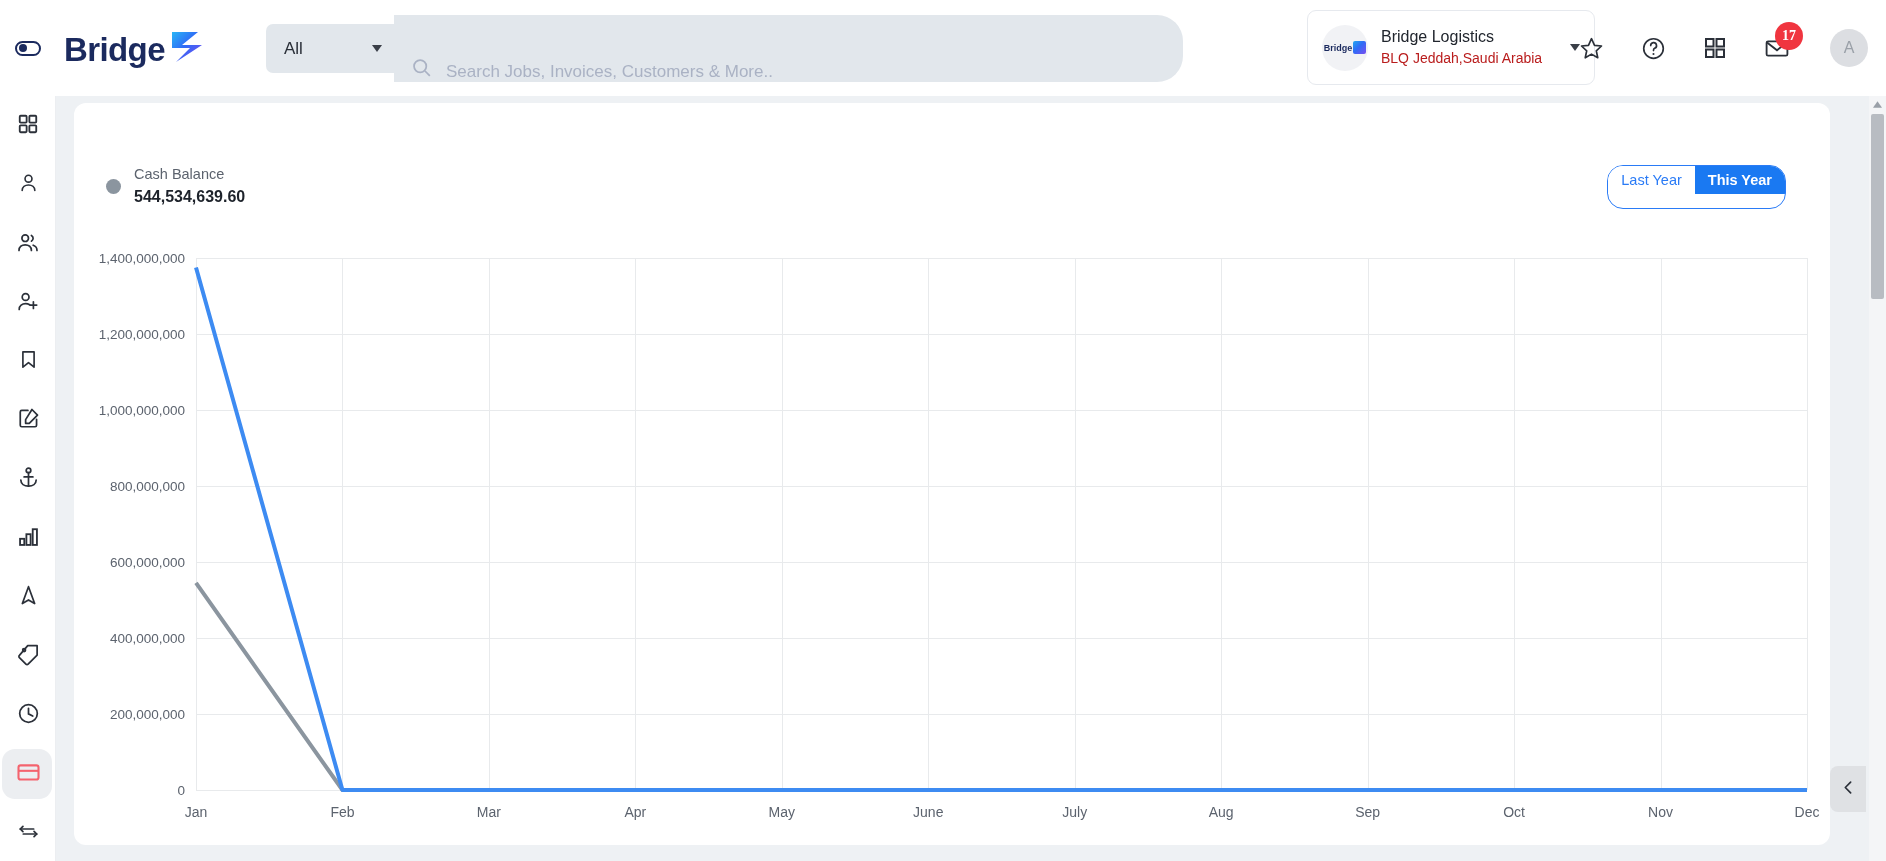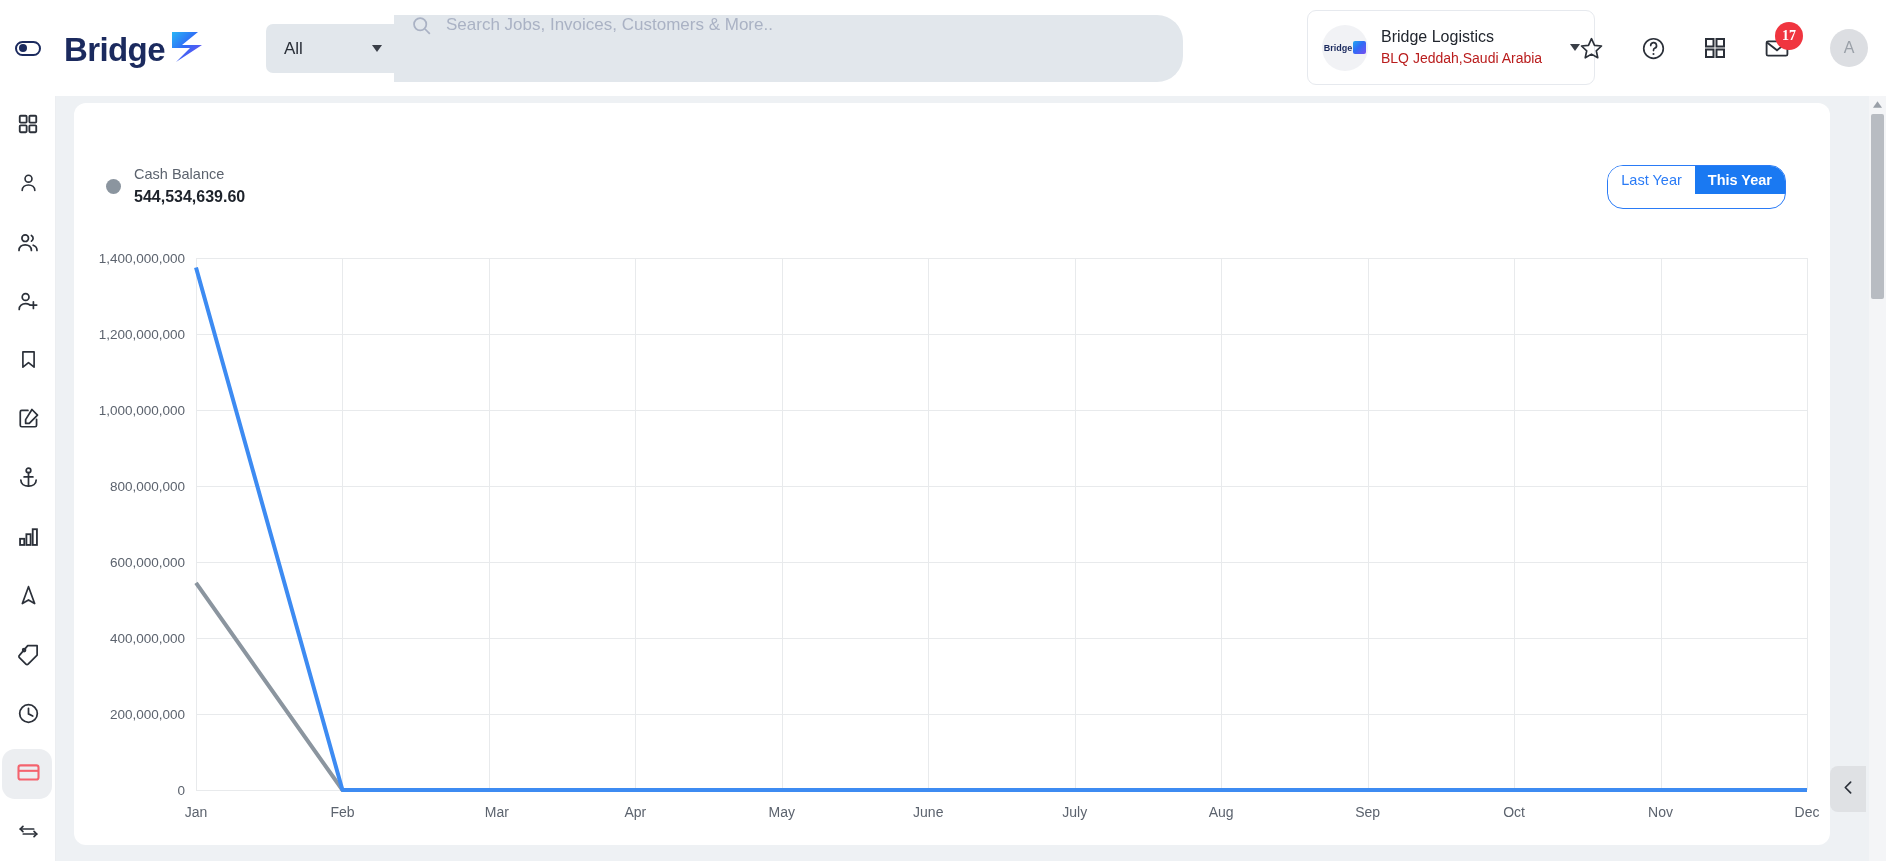--- a/index.html
+++ b/index.html
@@ -46,21 +46,21 @@
     display: flex; align-items: center; padding: 0 12px 0 18px; cursor: pointer;
     flex-shrink: 0;
   }
   #cat-label { font-size: 17px; color: #2a2f38; flex: 1; }
   .caret-down {
     width: 0; height: 0; border-left: 5.5px solid transparent;
     border-right: 5.5px solid transparent; border-top: 7px solid #3a3f48;
   }
   #search-field {
     flex: 1; height: 67px; background: #e2e7ec; border-radius: 0 26px 26px 0;
-    display: flex; align-items: flex-start; padding-left: 17px;
+    display: flex; align-items: flex-end; padding-left: 17px;
   }
   #search-input {
     border: none; outline: none; background: transparent; flex: 1;
     font-family: "Liberation Sans", sans-serif; font-size: 17px;
     color: #3b4250; margin-left: 14px;
   }
   #search-input::placeholder { color: #aab2c4; }
 
   
   #org-chip {
@@ -418,21 +418,21 @@
     <div class="ytick" style="top: 152px;">1,000,000,000</div>
     <div class="gridline-h" style="top: 76px;"></div>
     <div class="ytick" style="top: 76px;">1,200,000,000</div>
     <div class="gridline-h" style="top: 0px;"></div>
     <div class="ytick" style="top: 0px;">1,400,000,000</div>
     <div class="gridline-v" style="left: 0px;"></div>
     <div class="xtick" style="left: 0px;">Jan</div>
     <div class="gridline-v" style="left: 146.455px;"></div>
     <div class="xtick" style="left: 146.455px;">Feb</div>
     <div class="gridline-v" style="left: 292.909px;"></div>
-    <div class="xtick" style="left: 292.909px; margin-left: 8px;">Mar</div>
+    <div class="xtick" style="left: 292.909px;">Mar</div>
     <div class="gridline-v" style="left: 439.364px;"></div>
     <div class="xtick" style="left: 439.364px;">Apr</div>
     <div class="gridline-v" style="left: 585.818px;"></div>
     <div class="xtick" style="left: 585.818px; text-align: right;">May</div>
     <div class="gridline-v" style="left: 732.273px;"></div>
     <div class="xtick" style="left: 732.273px;">June</div>
     <div class="gridline-v" style="left: 878.727px;"></div>
     <div class="xtick" style="left: 878.727px;">July</div>
     <div class="gridline-v" style="left: 1025.18px;"></div>
     <div class="xtick" style="left: 1025.18px;">Aug</div>

